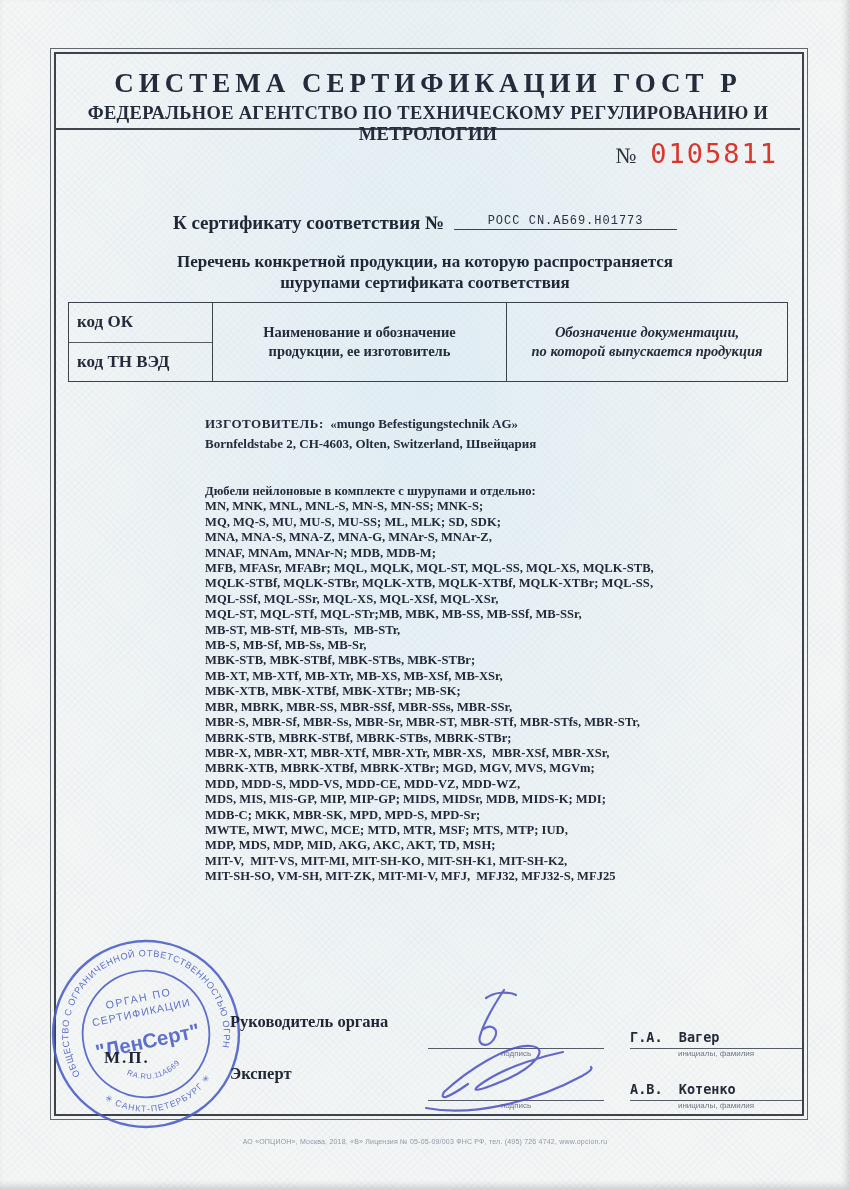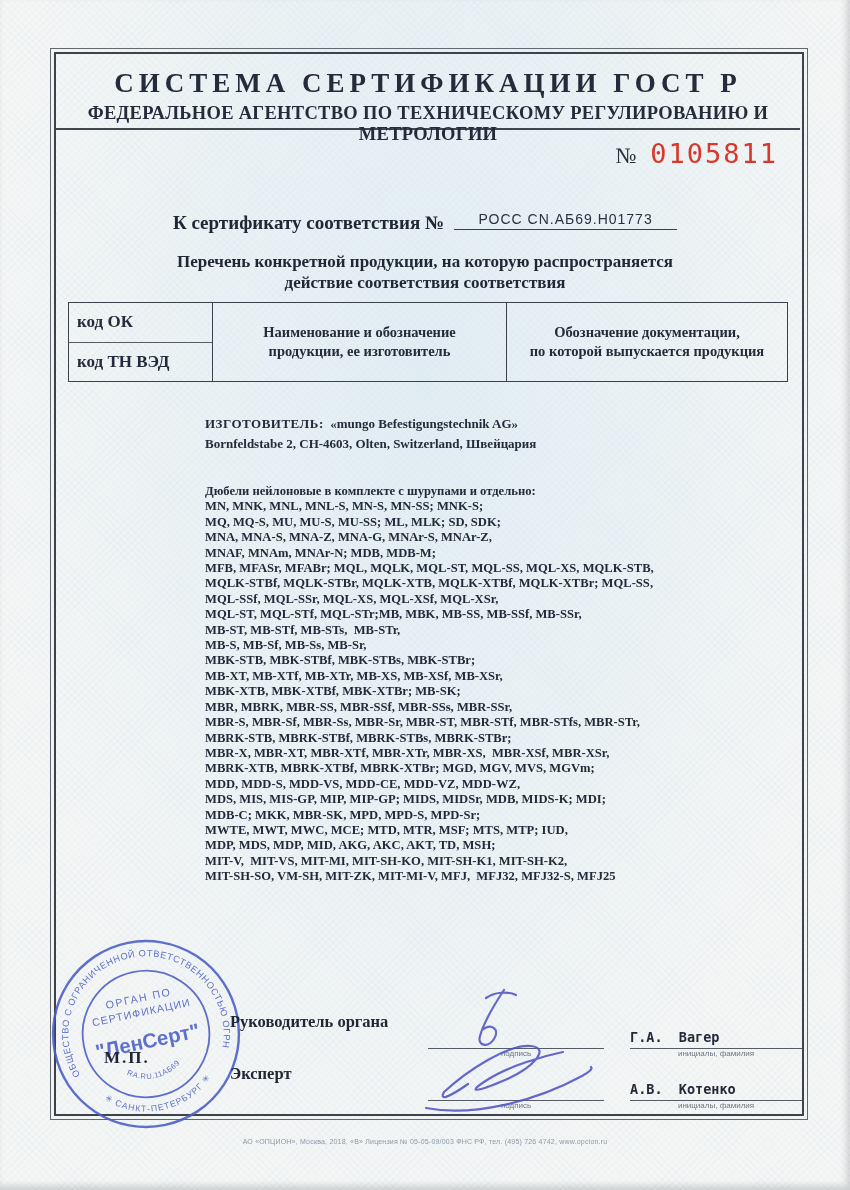--- a/index.html
+++ b/index.html
@@ -33,34 +33,34 @@
   .doc-number .nsign{font-size:22px;color:#2a303c;}
   .doc-number .nval{font-family:"DejaVu Sans Mono", monospace;font-size:27px;letter-spacing:2px;color:#d8382c;}
   
   .title{position:absolute;left:0;top:172px;width:100%;text-align:center;
     font-size:27px;font-weight:bold;letter-spacing:2.5px;color:#202735;}
   
   .cert-row{position:absolute;left:0;top:212px;width:100%;display:flex;justify-content:center;align-items:flex-end;gap:10px;color:#202735;}
   .cert-label{font-size:19px;font-weight:600;}
   .cert-num-wrap{display:inline-block;border-bottom:1.3px solid #3a404a;min-width:215px;text-align:center;
     transform:translateY(-4px);padding:0 4px 1px 4px;}
-  .cert-num{font-family:Liberation Sans, sans-serif;font-size:14px;letter-spacing:1px;color:#2a3140;}
+  .cert-num{font-family:Liberation Mono, monospace;font-size:12px;letter-spacing:1px;color:#2a3140;}
   
   .subtitle{position:absolute;left:0;top:251px;width:100%;text-align:center;color:#202735;
     font-size:17px;font-weight:bold;line-height:21px;}
   
   .tbl{position:absolute;left:68px;top:302px;width:718px;height:78px;display:flex;
     border:1.5px solid #3c424c;color:#242b3a;}
   .tbl .c1{width:143px;border-right:1.5px solid #3c424c;display:flex;flex-direction:column;}
   .tbl .c1 > div{flex:1;display:flex;align-items:center;padding-left:8px;font-size:17px;font-weight:700;}
   .tbl .c1 .r1{border-bottom:1px solid #565b63;}
   .tbl .c2{width:293px;border-right:1.5px solid #3c424c;}
   .tbl .c2,.tbl .c3{display:flex;flex-direction:column;justify-content:center;align-items:center;
     text-align:center;font-size:14.5px;font-weight:bold;line-height:19px;}
-  .tbl .c3{flex:1;}
+  .tbl .c3{flex:1;font-style:italic;}
   
   .manufacturer{position:absolute;left:205px;top:414px;color:#242b3a;font-size:13px;line-height:20px;}
   .manufacturer .lbl{font-weight:600;letter-spacing:.5px;}
   .manufacturer b{font-weight:bold;}
   .manufacturer .addr{font-weight:bold;}
   
   .plist{position:absolute;left:205px;top:484px;color:#222a3a;
     font-size:12.6px;font-weight:bold;line-height:15.4px;}
   .plist div{white-space:pre-wrap;}
   
@@ -106,21 +106,21 @@
   </div>
 
 
   <div class="cert-row">
     <span class="cert-label">К сертификату соответствия №</span>
     <span class="cert-num-wrap"><span class="cert-num">РОСС CN.АБ69.Н01773</span></span>
   </div>
 
   <div class="subtitle">
     <div>Перечень конкретной продукции,  на которую распространяется</div>
-    <div>действие соответствия соответствия</div>
+    <div>шурупами сертификата соответствия</div>
   </div>
 
   <div class="tbl">
     <div class="c1">
       <div class="r1">код ОК</div>
       <div class="r2">код ТН ВЭД</div>
     </div>
     <div class="c2">
       <div>Наименование и обозначение</div>
       <div>продукции, ее изготовитель</div>

